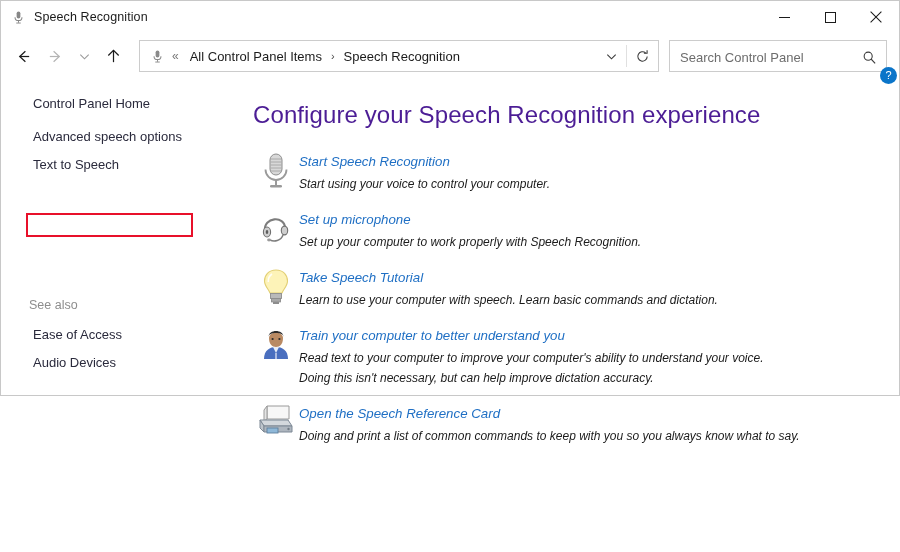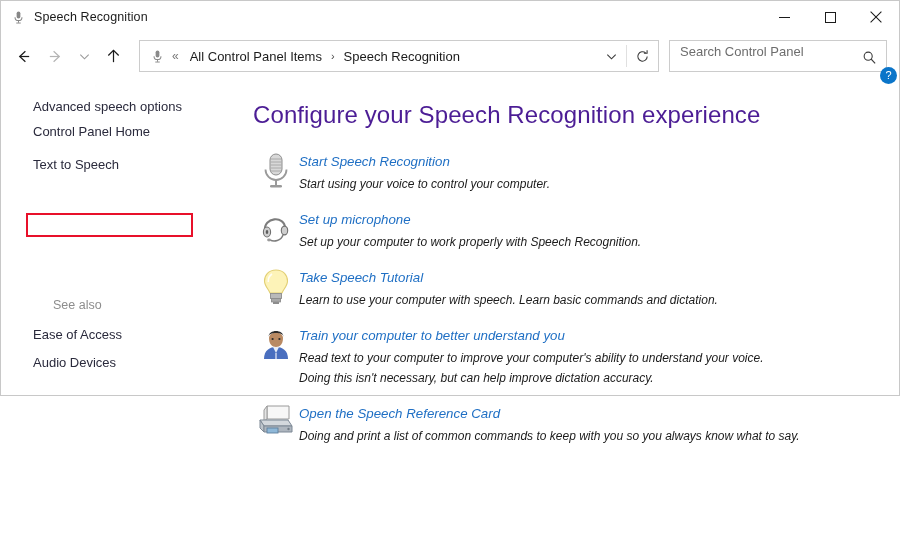--- a/index.html
+++ b/index.html
@@ -138,20 +138,21 @@
     margin: 0 1px;
   }
 
   .searchbox {
     width: 218px;
     height: 32px;
     margin-left: 10px;
     border: 1px solid #cccccc;
     box-sizing: border-box;
     display: flex;
+    align-items: center;
     padding: 3px 4px 0 10px;
     background: #ffffff;
   }
   .search-placeholder {
     flex: 1;
     font-size: 13px;
     color: #6d6d6d;
     white-space: nowrap;
     overflow: hidden;
   }
@@ -202,21 +203,21 @@
     box-sizing: border-box;
     pointer-events: none;
   }
   .seealso {
     margin-top: auto;
     padding-bottom: 18px;
   }
   .seealso-title {
     font-size: 12.5px;
     color: #8d8d8d;
-    padding: 0 0 9px 52px;
+    padding: 0 0 9px 28px;
   }
 
   
   .content {
     flex: 1;
     padding: 22px 20px 0 6px;
     box-sizing: border-box;
     min-width: 0;
     position: relative;
   }
@@ -369,22 +370,22 @@
           <circle cx="6.6" cy="6.6" r="4.3" fill="none" stroke="#3b3b3b" stroke-width="1.15"></circle>
           <path d="M9.8 9.8 L14 14.2" stroke="#3b3b3b" stroke-width="1.3"></path>
         </svg>
       </span>
     </div>
   </div>
 
   <div class="body">
 
     <div class="sidebar">
+      <div class="side-link home">Control Panel Home</div>
       <div class="side-link highlighted">Advanced speech options</div>
-      <div class="side-link home">Control Panel Home</div>
       <div class="side-link">Text to Speech</div>
 
       <div class="highlight-box"></div>
 
       <div class="seealso">
         <div class="seealso-title">See also</div>
         <div class="side-link">Ease of Access</div>
         <div class="side-link">Audio Devices</div>
       </div>
     </div>

